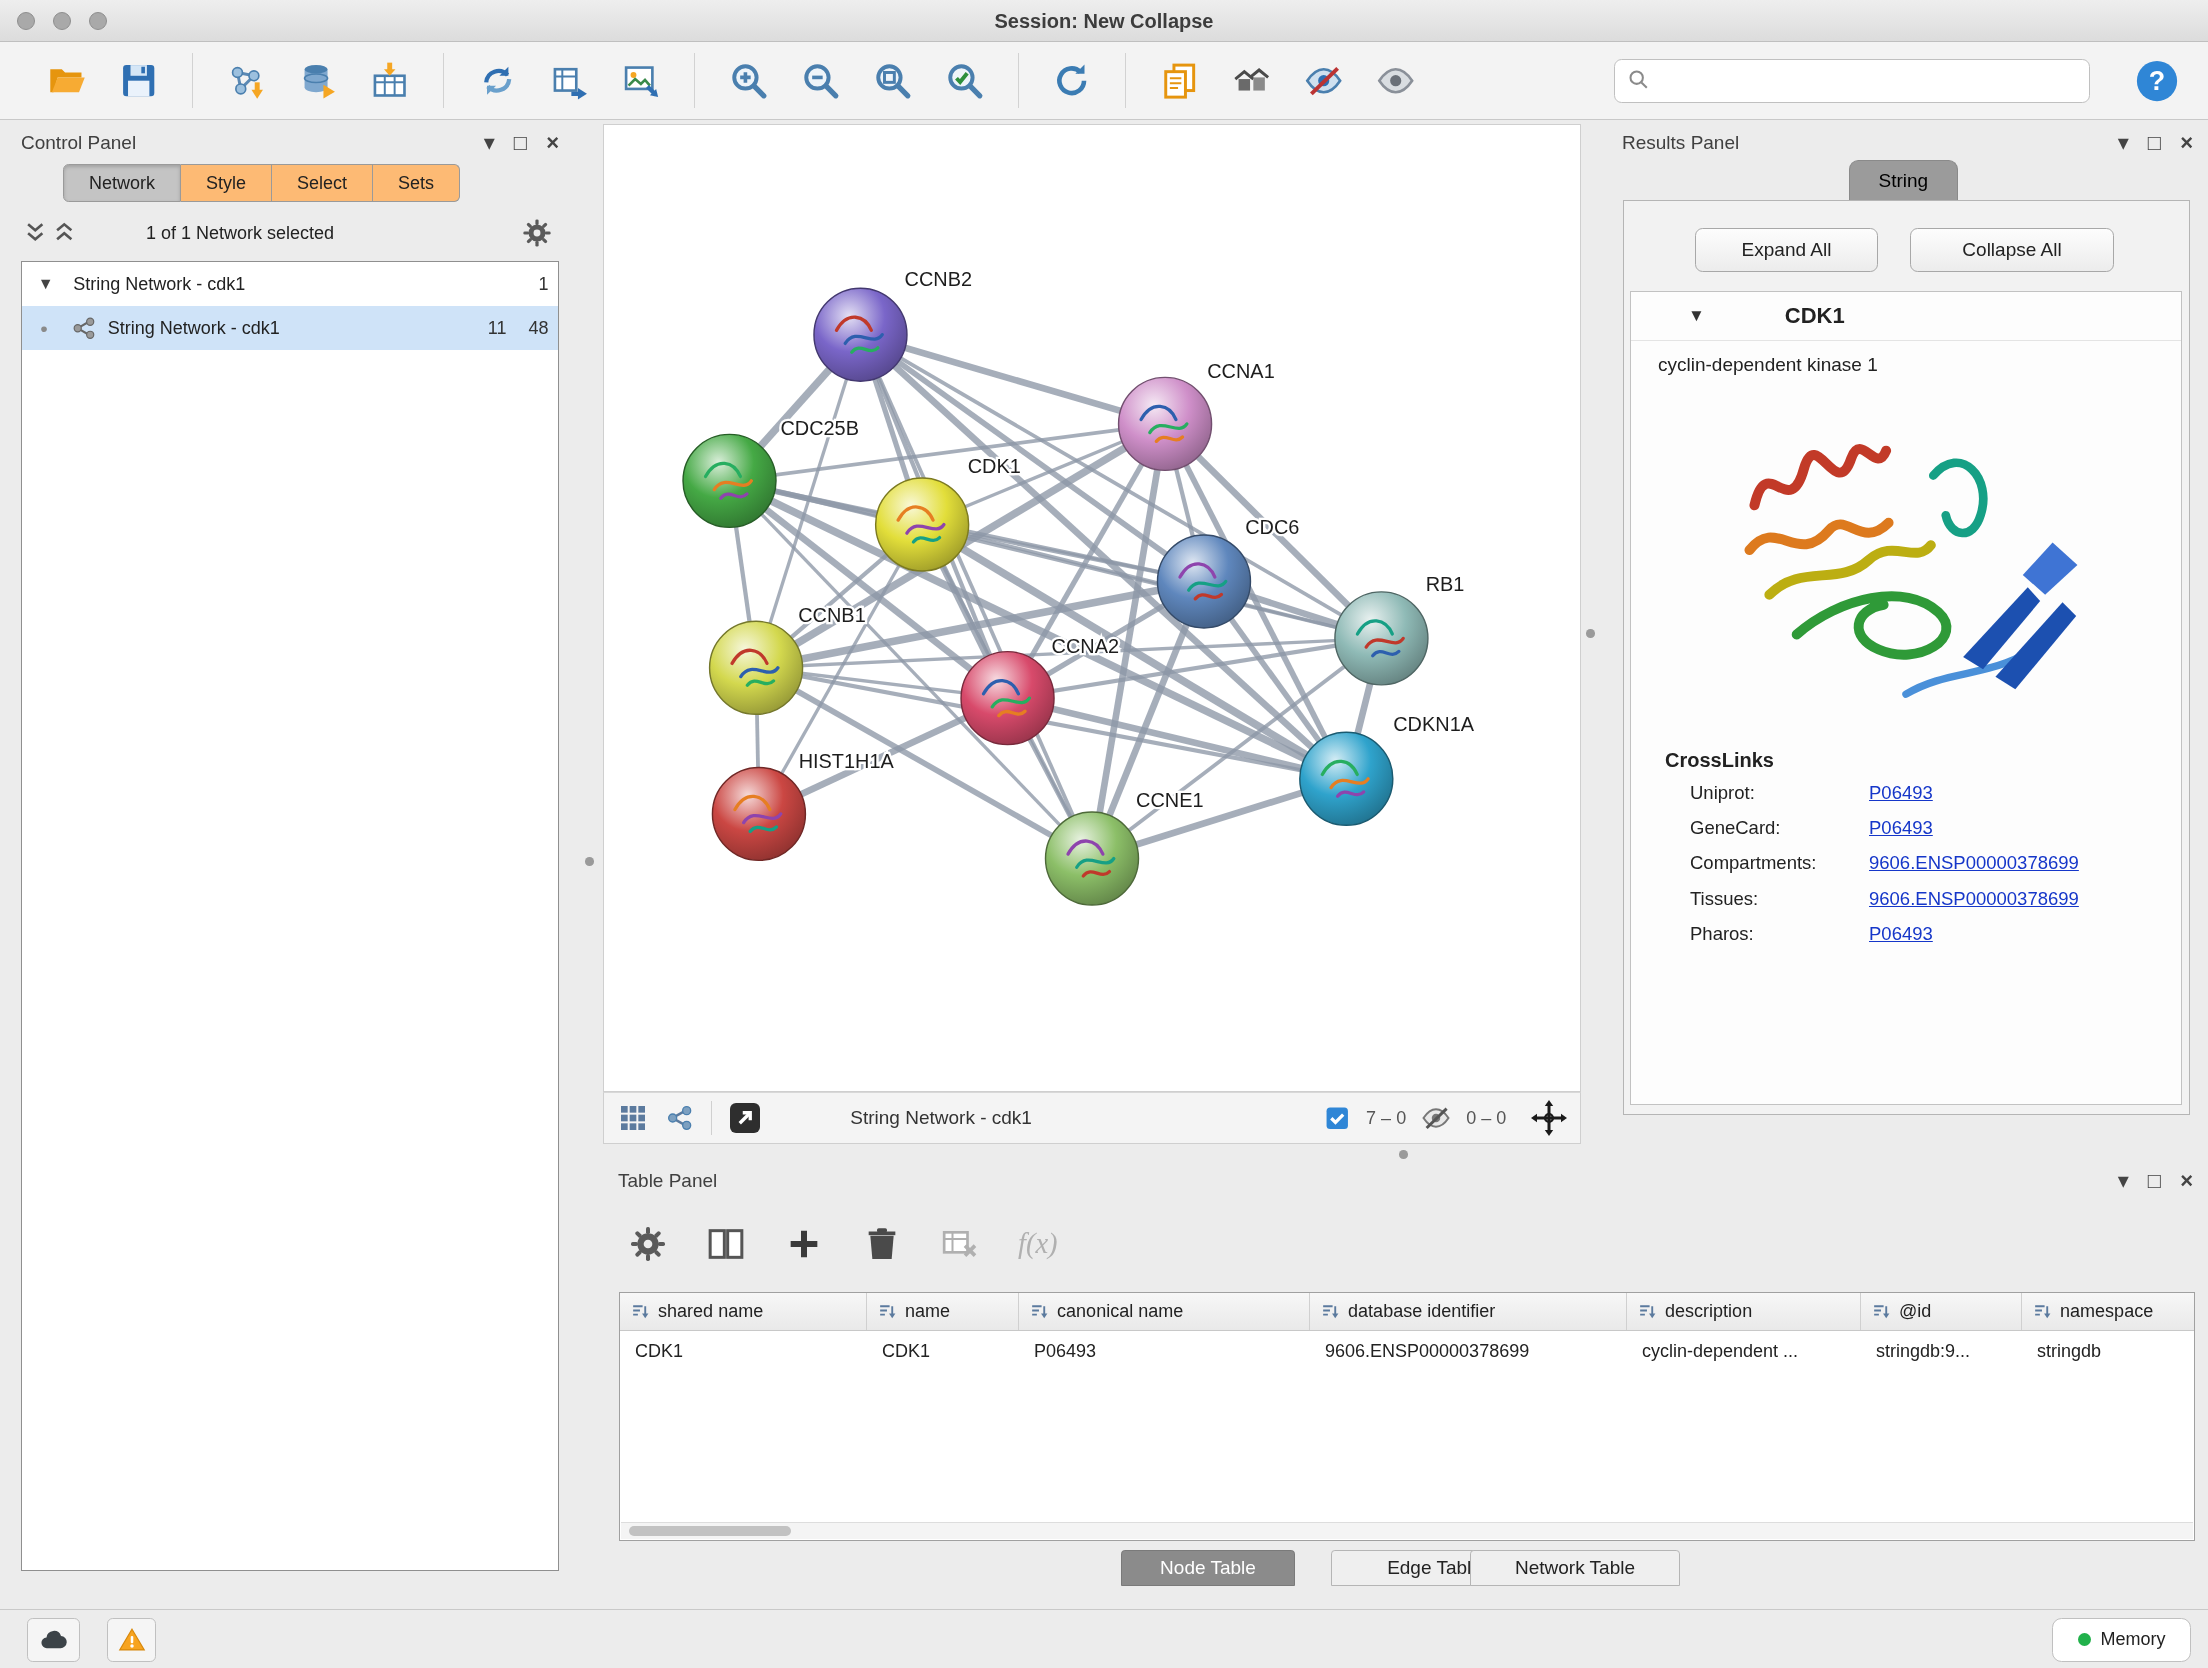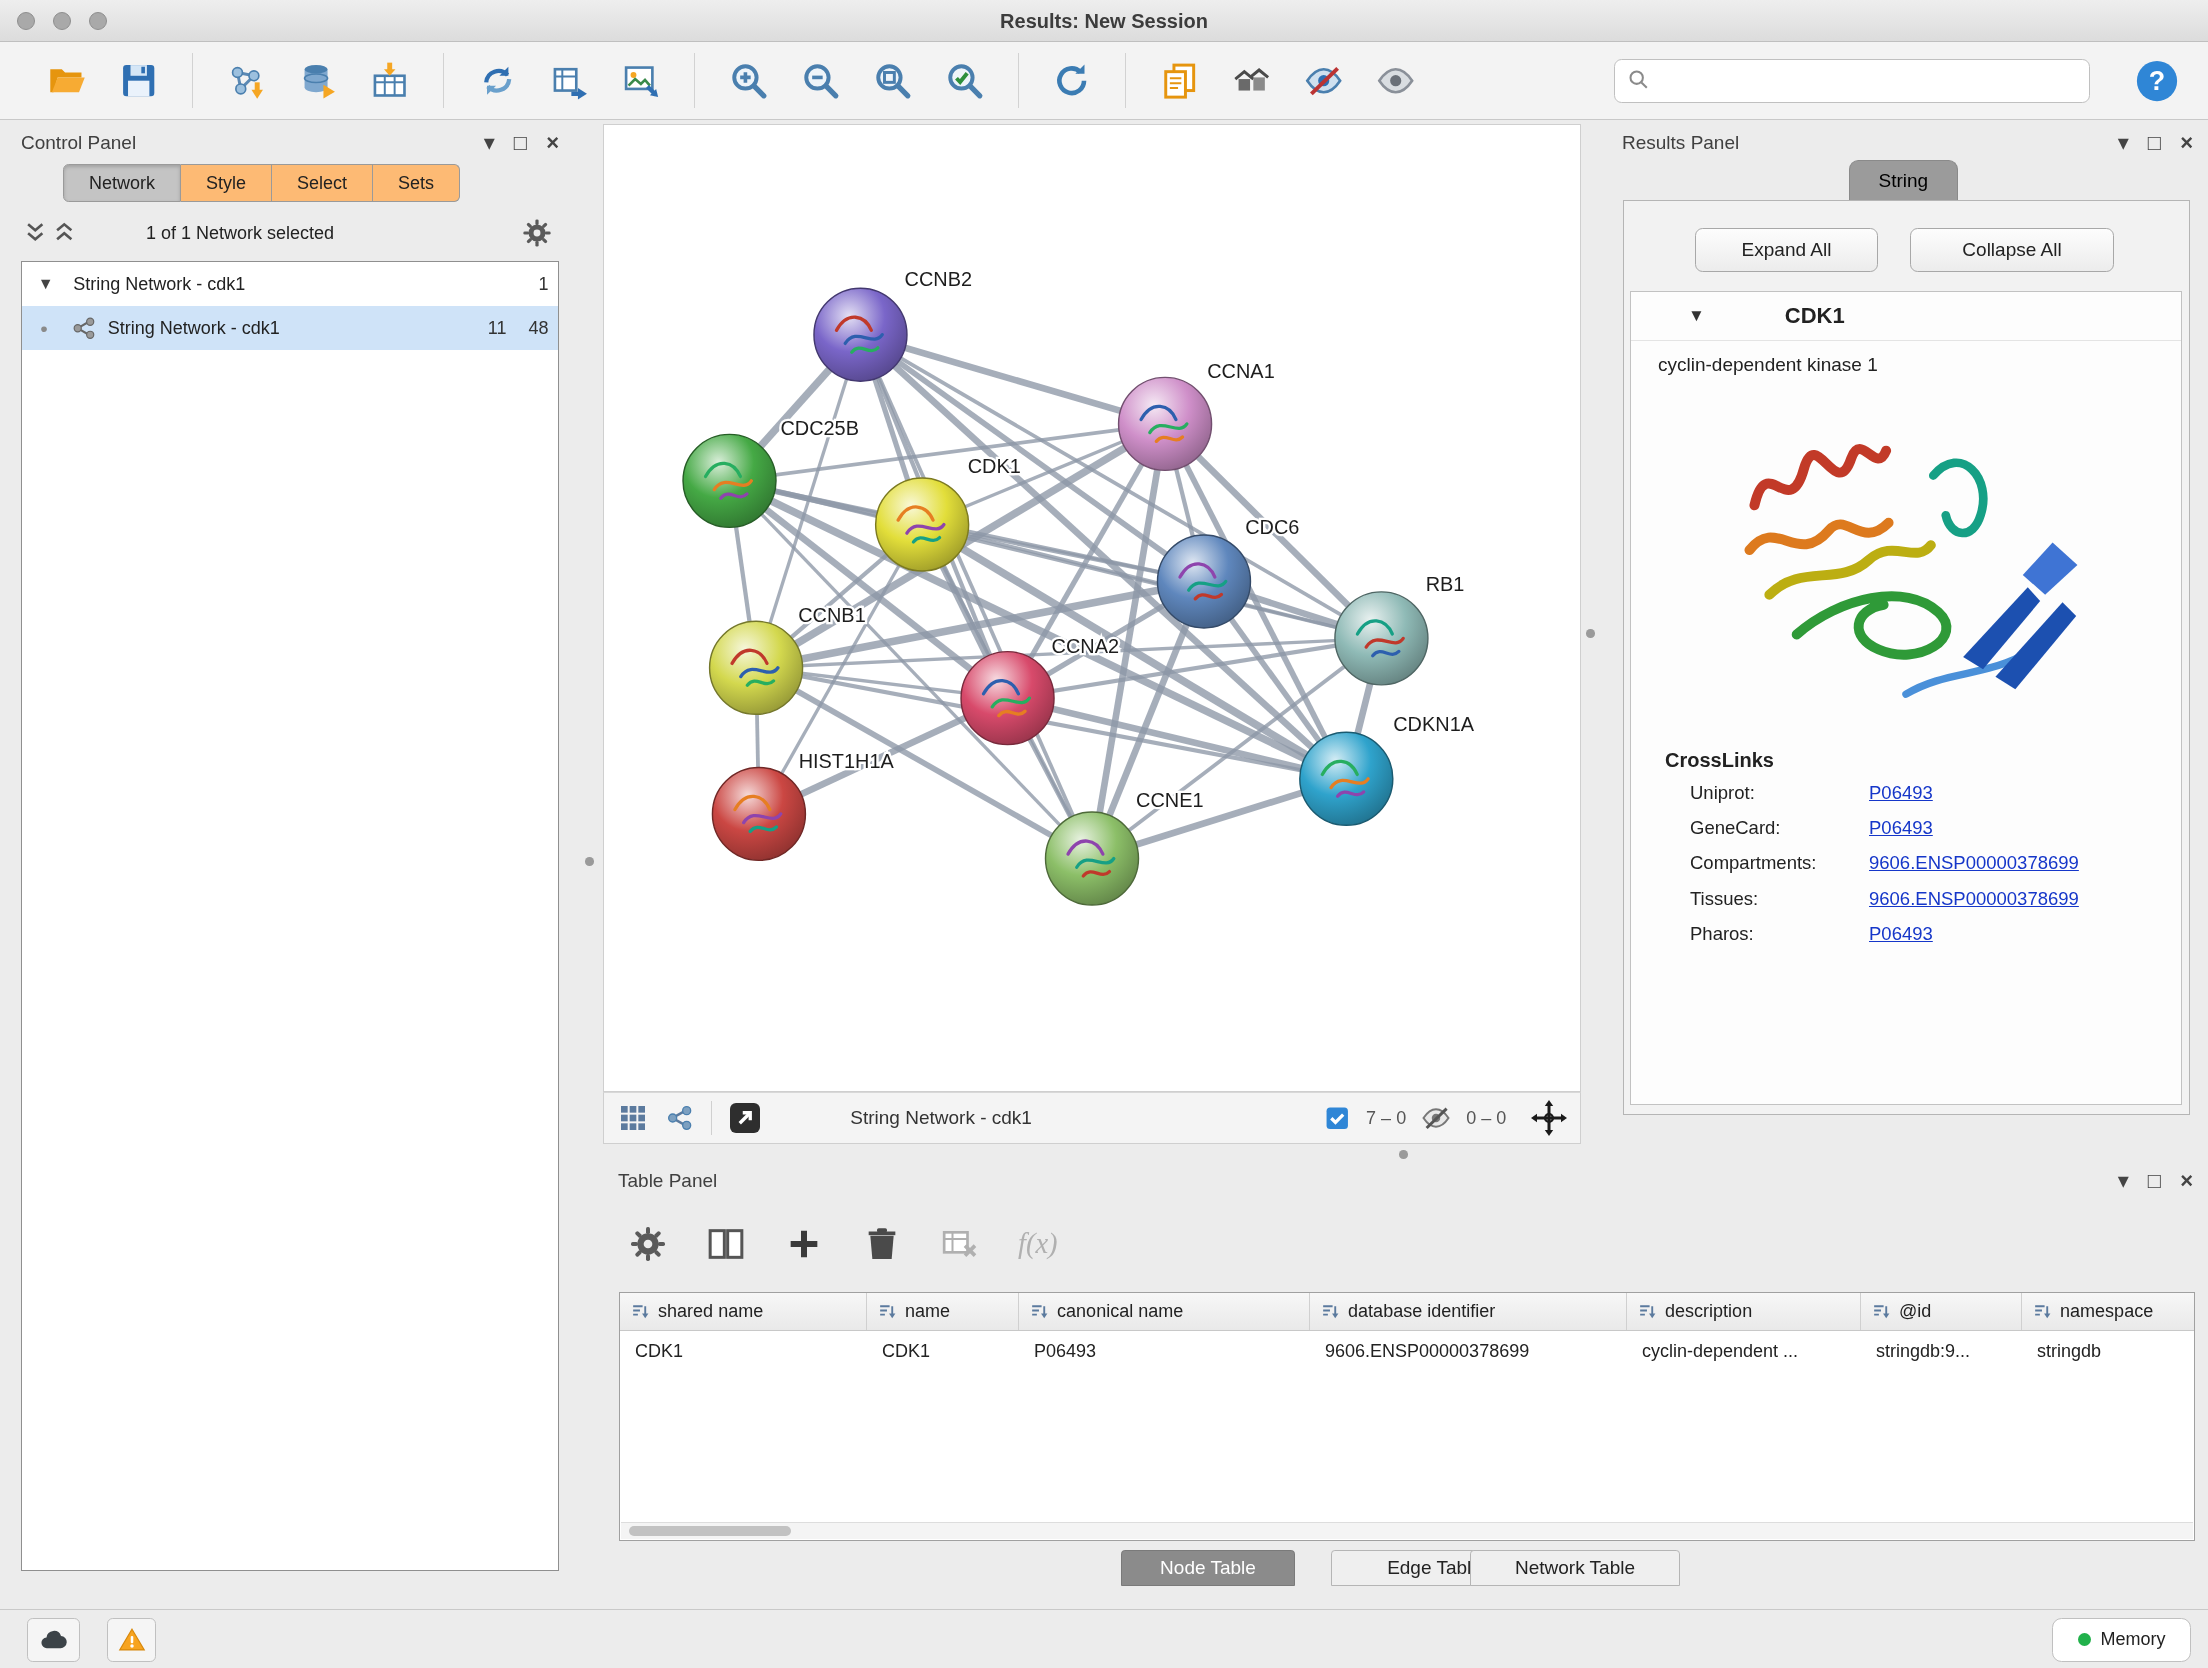--- a/index.html
+++ b/index.html
@@ -134,21 +134,21 @@
 
   .split-dot { width:8.6px; height:8.6px; border-radius:50%; background:#9a9a9a; }
 </style>
 </head>
 <body>
 
 <div class="abs titlebar">
   <span class="tl" style="left:17px"></span>
   <span class="tl" style="left:53px"></span>
   <span class="tl" style="left:89px"></span>
-  <div class="win-title">Results: New Session</div>
+  <div class="win-title">Session: New Collapse</div>
 </div>
 
 <div class="abs toolbar">
   <span id="toolbar-row" style="display:flex;align-items:center;gap:23px">
       <span class="tb-btn" data-icon="folder-open">
         <svg xmlns="http://www.w3.org/2000/svg" viewBox="0 0 24 24">
           <path d="M2 5h7l2 2h10v3H6.5L4 19H2z" fill="#e6950e"></path>
           <path d="M6.5 10H23l-3.5 9H3z" fill="#f7ab33"></path>
         </svg>
       </span>

